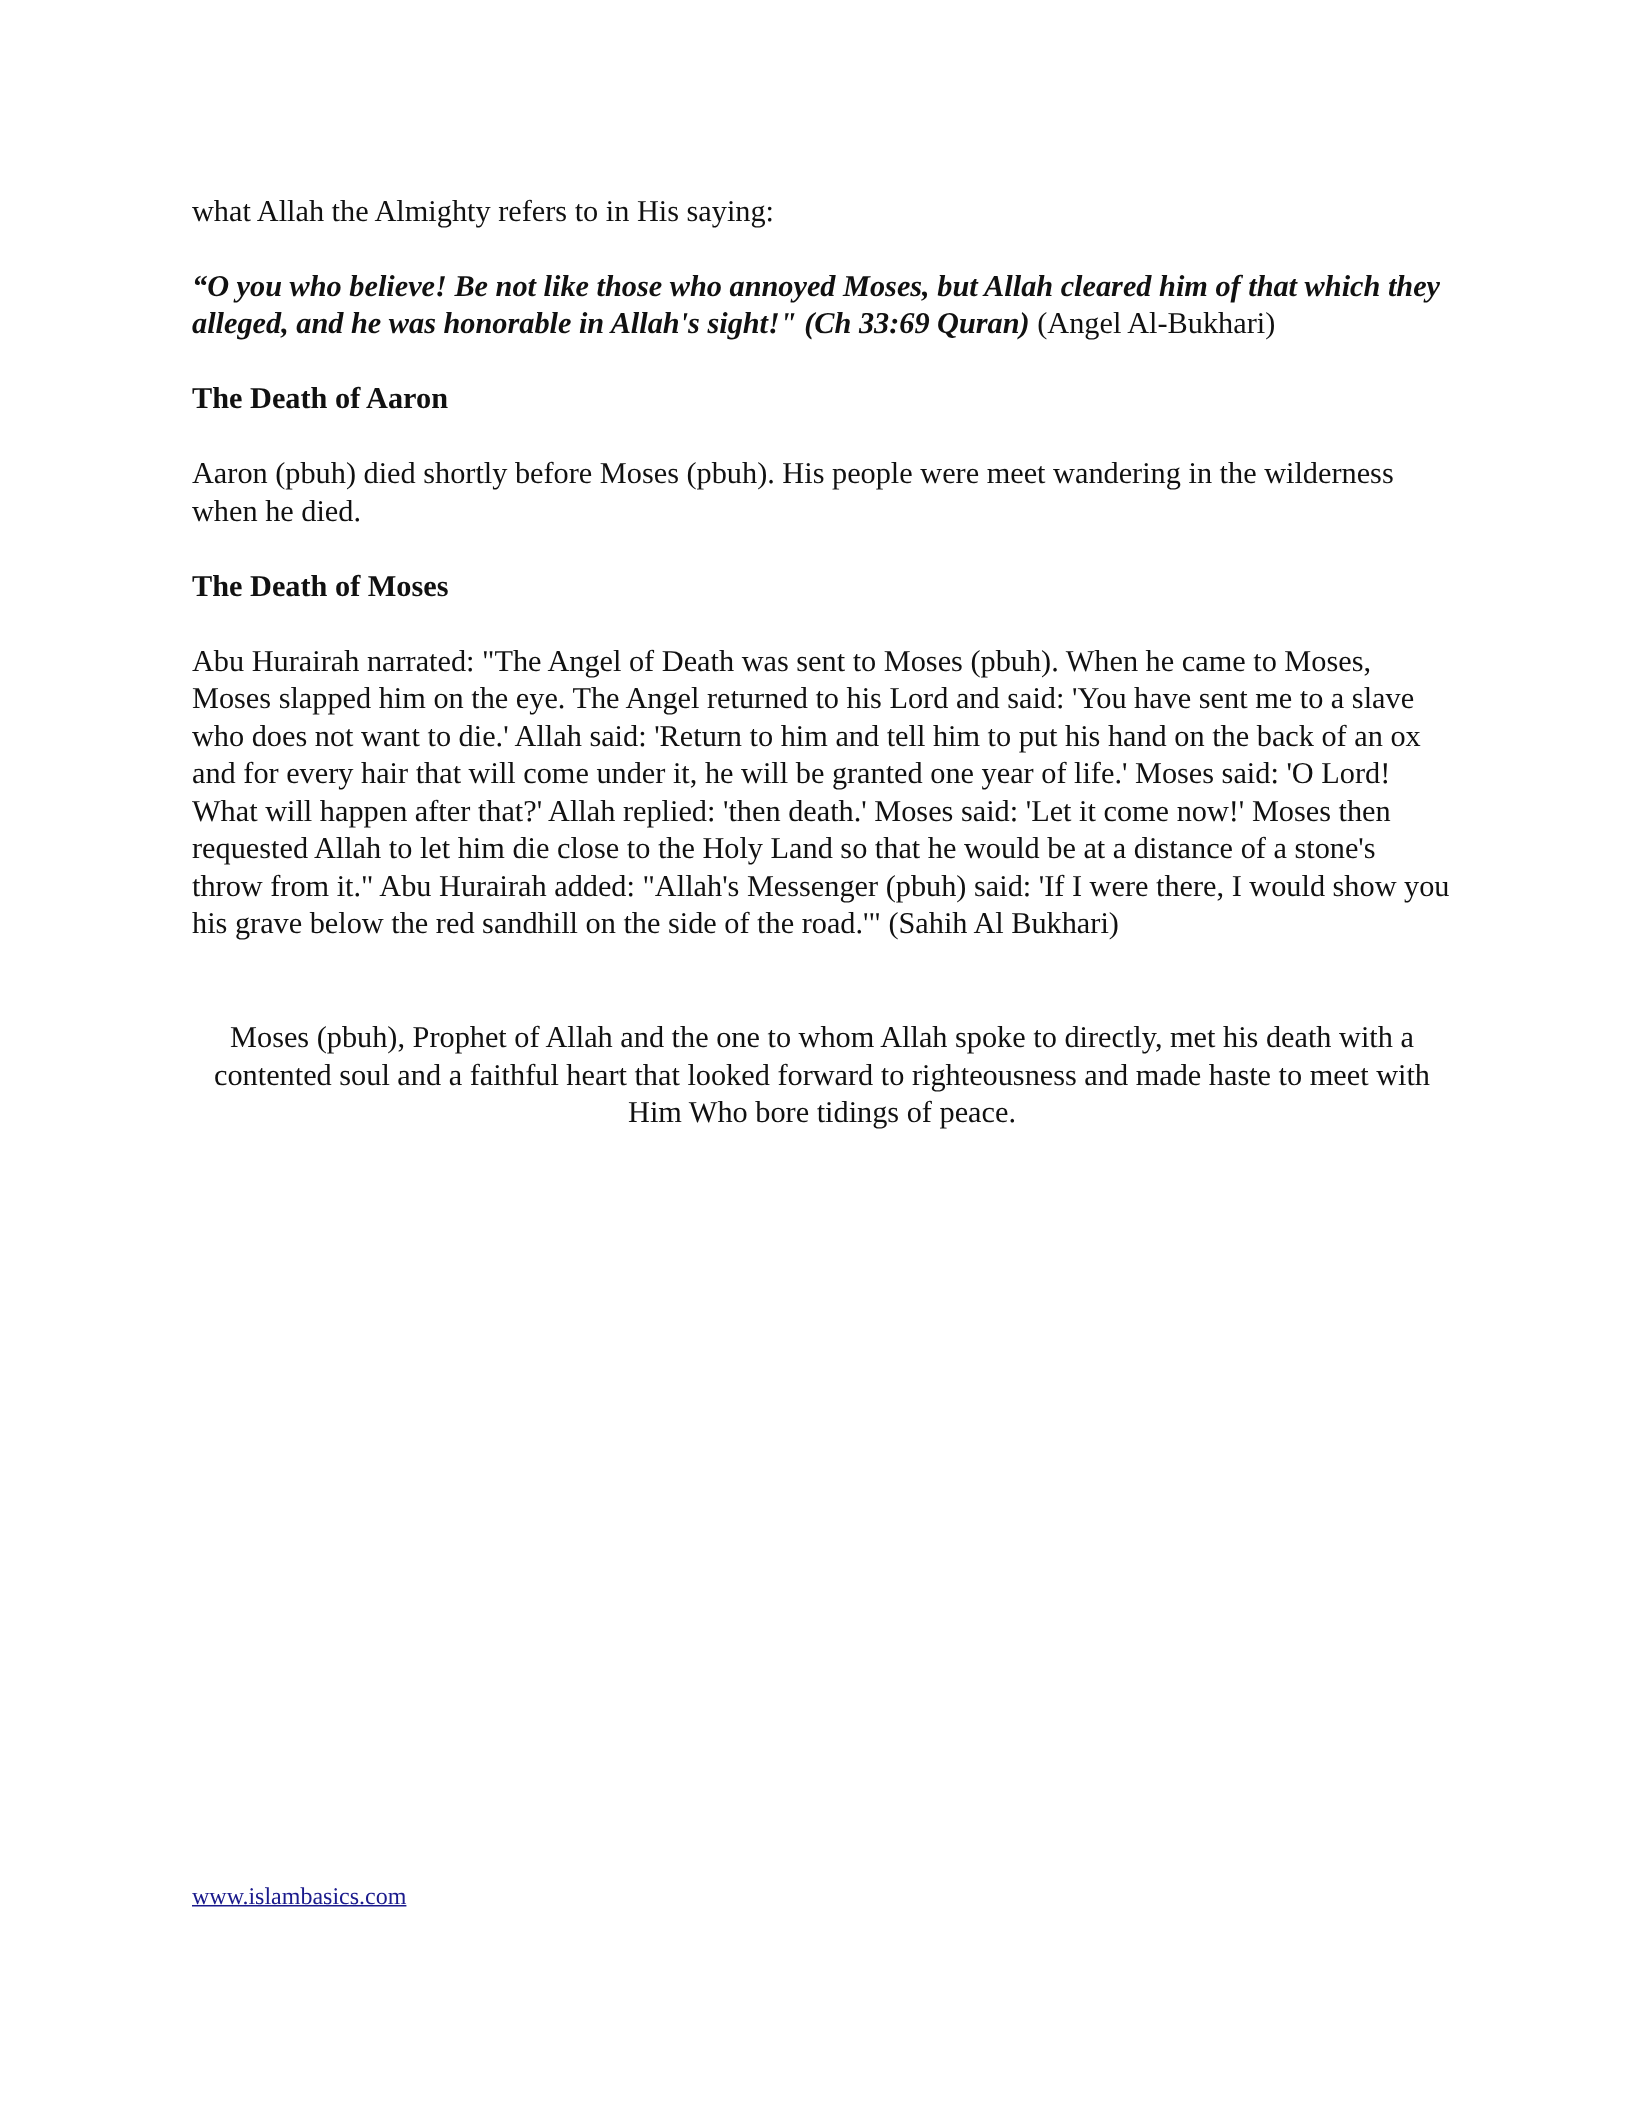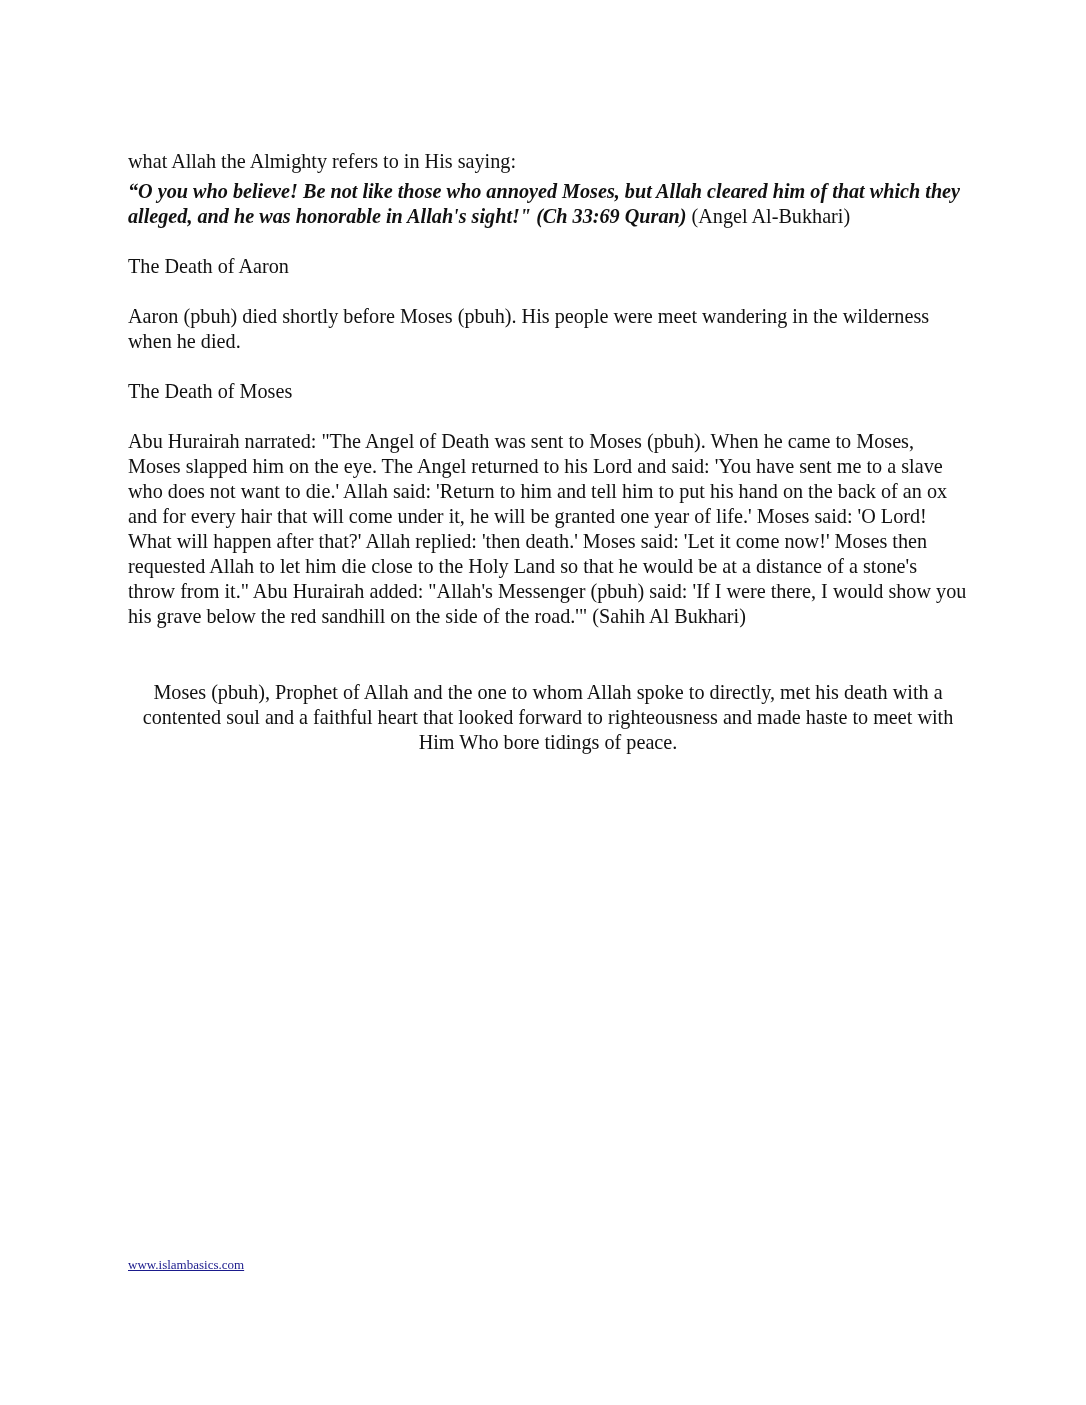--- a/index.html
+++ b/index.html
@@ -27,41 +27,41 @@
       width: 840px;
       font-size: 20.2px;
       line-height: 25px;
       margin: 0;
     }
     .heading {
       position: absolute;
       left: 0;
       font-size: 20.2px;
       line-height: 25px;
-      font-weight: normal;
+      font-weight: bold;
       margin: 0;
     }
     .italic { font-style: italic; font-weight: bold; }
     .footer-link {
       position: absolute;
       left: 128px;
       top: 1257px;
-      font-size: 13px;
+      font-size: 16px;
       line-height: 16px;
       color: #1a1a8c;
       text-decoration: underline;
       font-family: "Liberation Serif", serif;
       padding-right: 4px;
     }
   </style>
 </head>
 <body>
 
 <div class="page">
-  <p class="para" style="top:129px;margin-top:20px;">what Allah the Almighty refers to in His saying:</p>
+  <p class="para" style="top:129px;">what Allah the Almighty refers to in His saying:</p>
 
   <p class="para" style="top:179px;">
     <span class="italic">“O you who believe! Be not like those who annoyed Moses, but Allah cleared him of that which they alleged, and he was honorable in Allah's sight!" (Ch 33:69 Quran)</span>
     <span>(Angel Al-Bukhari)</span>
   </p>
 
   <h2 class="heading" style="top:254px;">The Death of Aaron</h2>
 
   <p class="para" style="top:304px;">Aaron (pbuh) died shortly before Moses (pbuh). His people were meet wandering in the wilderness when he died.</p>
 

